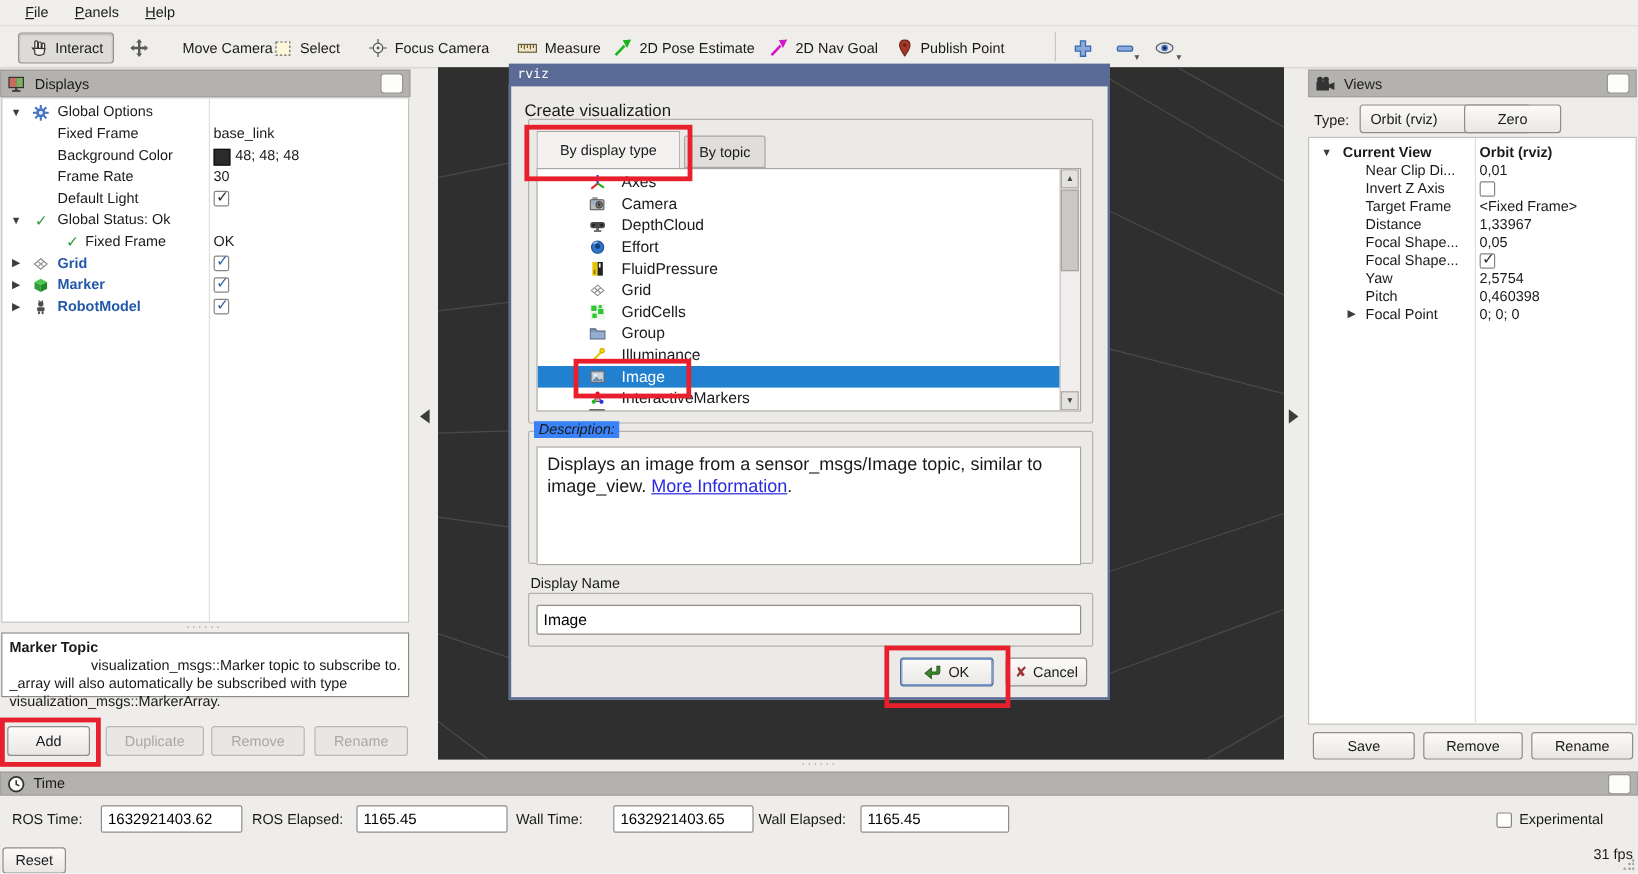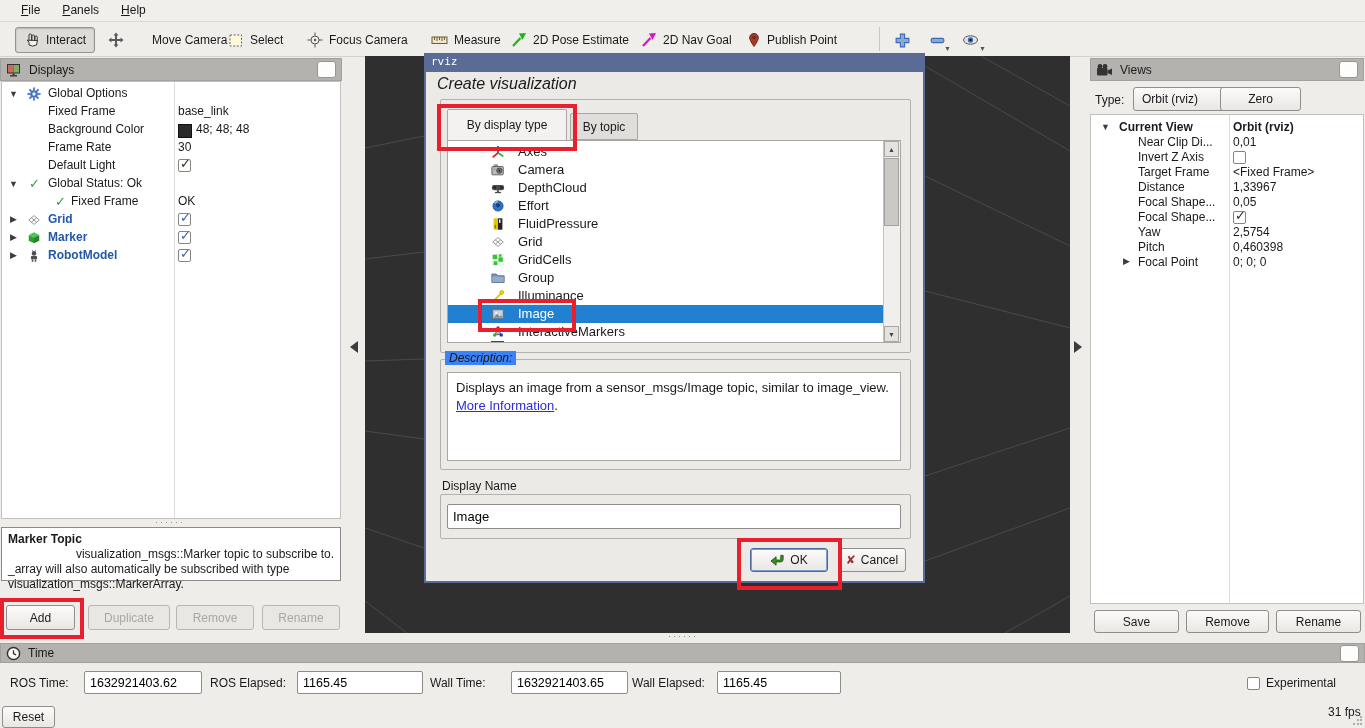--- a/index.html
+++ b/index.html
@@ -389,21 +389,21 @@
   <div class="abs btn" style="left:1276px;top:610px;width:85px;height:23px;">
       <span>Rename</span>
     </div>
 
   <div class="abs dialog">
     <div class="dlg-title">
         <span>rviz</span>
       </div>
     <div class="dlg-body"></div>
 
-    <span class="abs" style="left:13px;top:22px;font-size:16px;font-style:italic;">Create visualization</span>
+    <span class="abs" style="left:13px;top:31px;font-size:14px;">Create visualization</span>
 
     <div class="frame" style="left:16px;top:46px;width:469px;height:252px;"></div>
     <div class="tab on" style="left:23px;top:56px;width:120px;height:31px;">
         <span>By display type</span>
       </div>
     <div class="tab off" style="left:146px;top:60px;width:68px;height:27px;">
         <span>By topic</span>
       </div>
 
     <div class="dlist" style="left:23px;top:87px;width:454px;height:203px;">
@@ -512,21 +512,21 @@
 
       <div class="sbar" style="right:0;top:0;width:16px;height:201px;">
         <div class="sbtn" style="top:0;">▲</div>
         <div class="sthumb" style="top:17px;height:68px;"></div>
         <div class="sbtn" style="bottom:0;">▼</div>
       </div>
     </div>
 
     <span class="grouplab" style="left:21px;top:298px;">Description:</span>
     <div class="frame" style="left:16px;top:306px;width:469px;height:109px;"></div>
-    <div class="abs whitebox" style="left:23px;top:319px;width:454px;height:89px;padding:6px 8px;font-size:13px;line-height:18px;">
+    <div class="abs whitebox" style="left:23px;top:319px;width:454px;height:99px;padding:6px 8px;font-size:15px;line-height:18px;">
       <span>Displays an image from a sensor_msgs/Image topic, similar to image_view. </span><span class="link">More Information</span><span>.</span>
     </div>
 
     <span class="abs" style="left:18px;top:426px;">Display Name</span>
     <div class="frame" style="left:16px;top:441px;width:469px;height:43px;"></div>
     <input class="abs tinput" style="left: 23px; top: 451px; width: 454px; height: 25px; font-size: 13px;" value="Image">
 
     <div class="abs btn" style="left:326px;top:495px;width:78px;height:24px;border-color:#4a6a9c;box-shadow:inset 0 0 0 1px #7c9bd0;">
       <svg width="15" height="13" viewBox="0 0 16 13">
           <path d="M14 1 V5.5 Q14 8 11.5 8 L6.5 8 L6.5 11.5 L1 7 L6.5 2.5 L6.5 6 L10.5 6 Q11.5 6 11.5 5 V1 Z" fill="#3c8a2e" stroke="#2a611f"></path>

